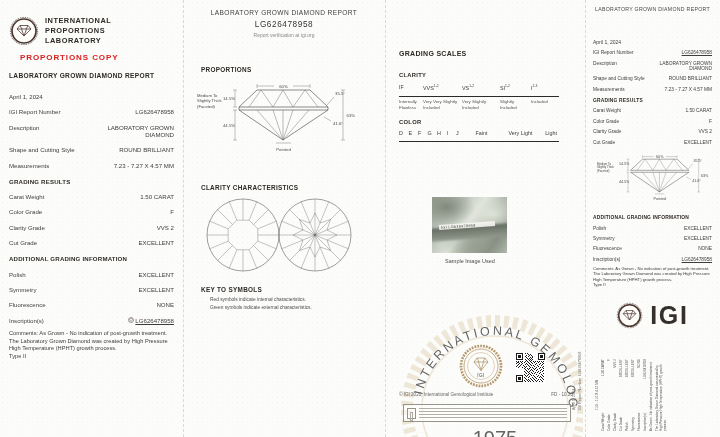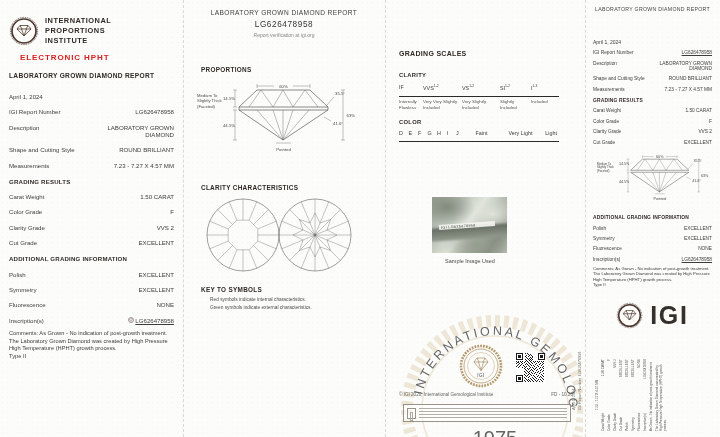--- a/index.html
+++ b/index.html
@@ -108,24 +108,24 @@
           <line x1="8" y1="13" x2="22" y2="13"></line>
           <line x1="11" y1="9.5" x2="13" y2="13"></line>
           <line x1="19" y1="9.5" x2="17" y2="13"></line>
           <line x1="15" y1="20" x2="12.5" y2="13"></line>
           <line x1="15" y1="20" x2="17.5" y2="13"></line>
         </g>
       </svg>
       <div class="brandname">
         <div>INTERNATIONAL</div>
         <div>PROPORTIONS</div>
-        <div>INSTITUTE</div>
+        <div>LABORATORY</div>
       </div>
     </div>
-    <div class="ecopy" style="color:#d81e1e">ELECTRONIC HPHT</div>
+    <div class="ecopy" style="color:#d81e1e">PROPORTIONS COPY</div>
     <div class="h1">LABORATORY GROWN DIAMOND REPORT</div>
     <div class="date">April 1, 2024</div>
 
     <div class="krow">
       <span class="lab">IGI Report Number</span>
       <span class="val">LG626478958</span>
     </div>
     <div class="krow">
       <span class="lab">Description</span>
       <span class="val">LABORATORY GROWN DIAMOND</span>

